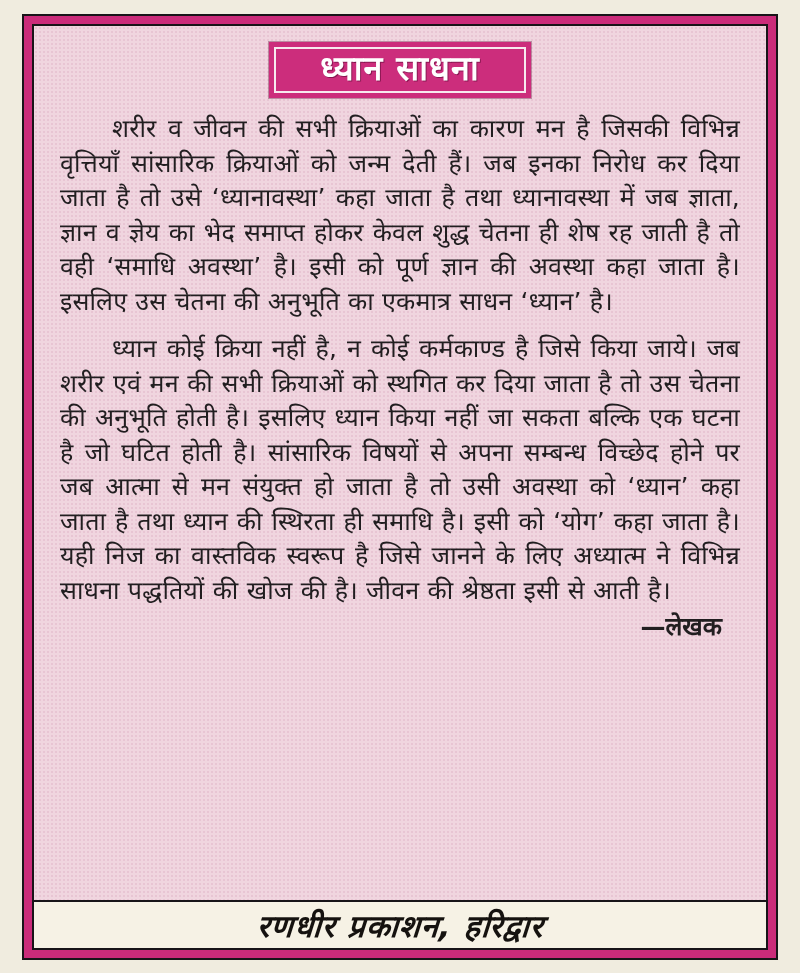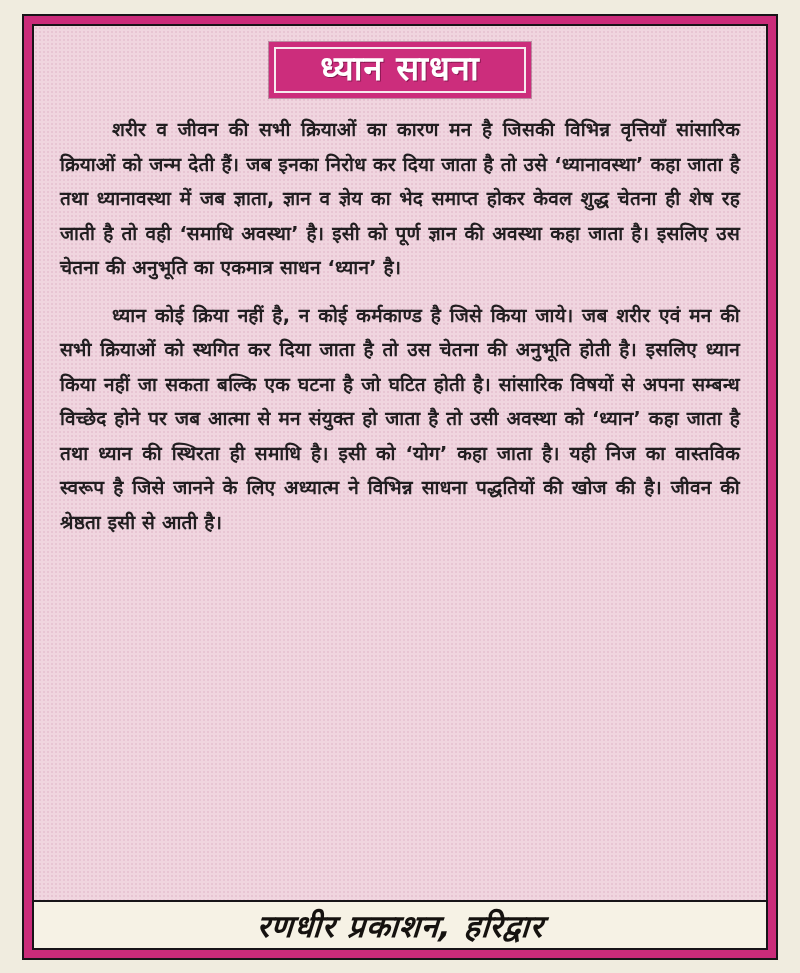--- a/index.html
+++ b/index.html
@@ -61,26 +61,26 @@
     color: #ffffff;
     font-size: 34px;
     font-weight: bold;
     letter-spacing: 1px;
     line-height: 1.1;
     text-shadow: 1px 1px 0 rgba(80,5,45,0.55);
     white-space: nowrap;
   }
   .body-text p {
     color: var(--ink);
-    font-size: 19px;
+    font-size: 25px;
     line-height: 34.5px;
     text-align: justify;
     text-indent: 52px;
     margin-bottom: 13px;
-    font-weight: 700;
+    font-weight: 400;
     letter-spacing: 0.2px;
   }
   .body-text p:last-of-type { margin-bottom: 4px; }
   .signature {
     color: var(--ink);
     font-size: 25px;
     font-weight: bold;
     text-align: right;
     padding-right: 18px;
     line-height: 30px;
@@ -117,20 +117,21 @@
           <div class="title-inner">
             <span class="title-text">ध्यान साधना</span>
           </div>
         </div>
 
         <div class="body-text">
           <p>शरीर व जीवन की सभी क्रियाओं का कारण मन है जिसकी विभिन्न वृत्तियाँ सांसारिक क्रियाओं को जन्म देती हैं। जब इनका निरोध कर दिया जाता है तो उसे ‘ध्यानावस्था’ कहा जाता है तथा ध्यानावस्था में जब ज्ञाता, ज्ञान व ज्ञेय का भेद समाप्त होकर केवल शुद्ध चेतना ही शेष रह जाती है तो वही ‘समाधि अवस्था’ है। इसी को पूर्ण ज्ञान की अवस्था कहा जाता है। इसलिए उस चेतना की अनुभूति का एकमात्र साधन ‘ध्यान’ है।</p>
           <p>ध्यान कोई क्रिया नहीं है, न कोई कर्मकाण्ड है जिसे किया जाये। जब शरीर एवं मन की सभी क्रियाओं को स्थगित कर दिया जाता है तो उस चेतना की अनुभूति होती है। इसलिए ध्यान किया नहीं जा सकता बल्कि एक घटना है जो घटित होती है। सांसारिक विषयों से अपना सम्बन्ध विच्छेद होने पर जब आत्मा से मन संयुक्त हो जाता है तो उसी अवस्था को ‘ध्यान’ कहा जाता है तथा ध्यान की स्थिरता ही समाधि है। इसी को ‘योग’ कहा जाता है। यही निज का वास्तविक स्वरूप है जिसे जानने के लिए अध्यात्म ने विभिन्न साधना पद्धतियों की खोज की है। जीवन की श्रेष्ठता इसी से आती है।</p>
         </div>
 
+        <div class="signature">—लेखक</div>
       </div>
 
       <div class="footer-band">
         <span class="footer-text">रणधीर प्रकाशन, हरिद्वार</span>
       </div>
 
     </div>
   </div>
 </div>
 

